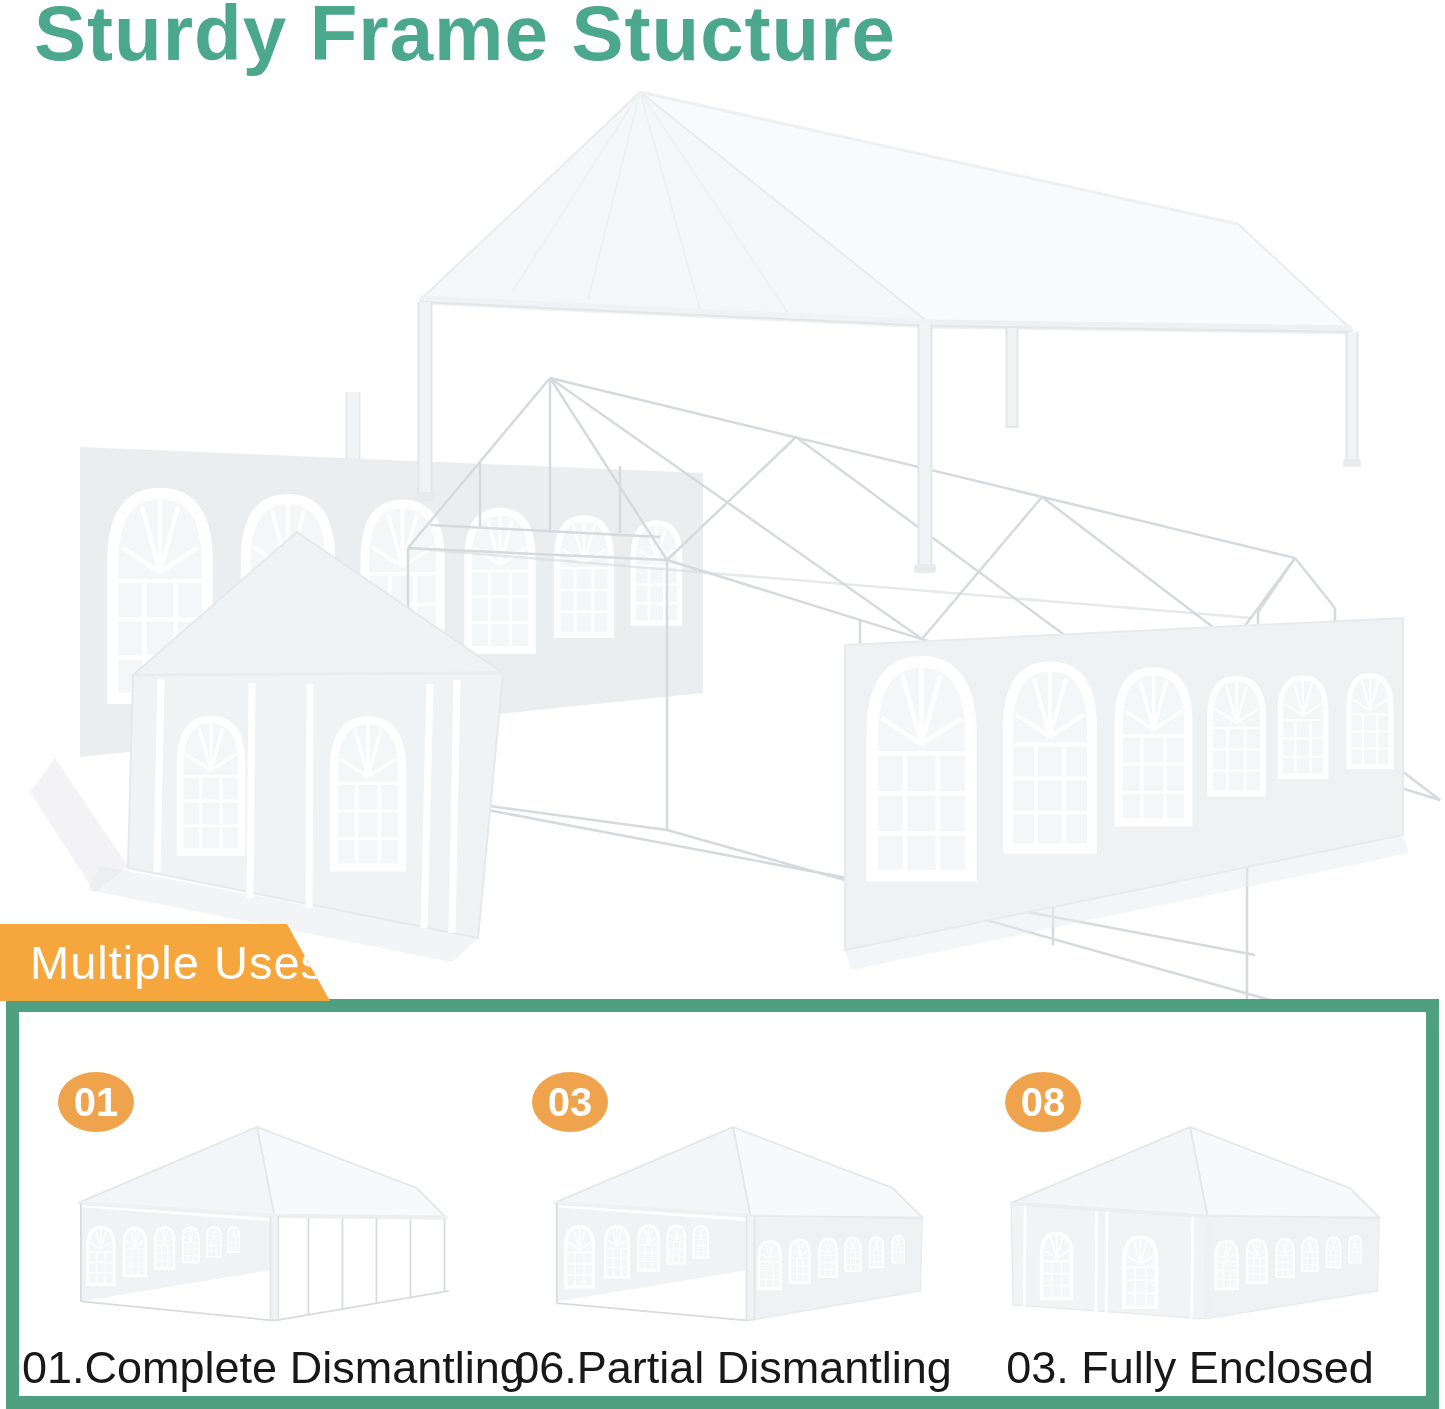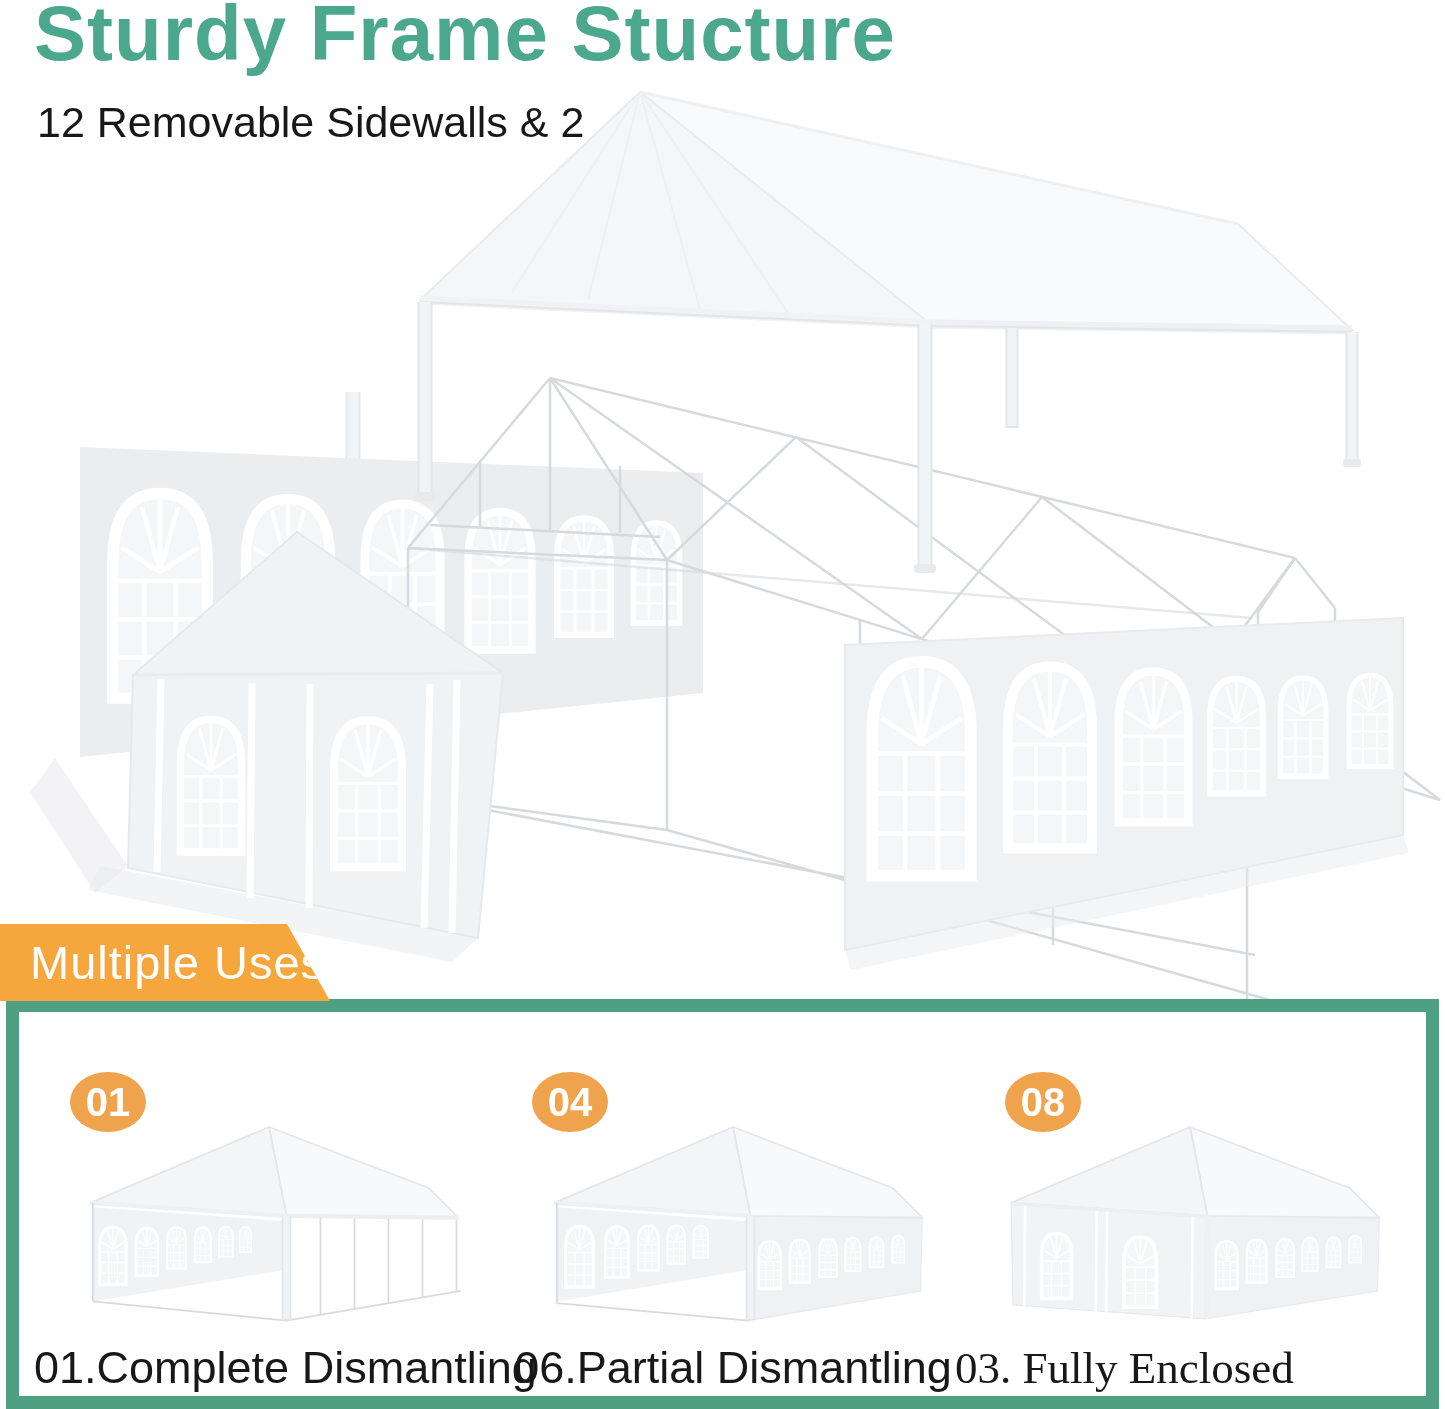--- a/index.html
+++ b/index.html
@@ -21,37 +21,37 @@
           background:#f5a73e;
           clip-path:polygon(0 0,287px 0,330px 100%,0 100%);z-index:6;}
   .banner-label{position:absolute;left:30px;top:0;height:77px;line-height:77px;
           font-size:47px;color:#ffffff;letter-spacing:1px;}
 
   
   .uses-box{position:absolute;left:6px;top:999px;width:1433px;height:410px;
             box-sizing:border-box;border:13px solid #4f9f82;background:#ffffff;z-index:4;}
 
   .use-card{position:absolute;top:1060px;width:470px;height:330px;z-index:5;}
-  .card-1{left:34px;} .card-2{left:498px;} .card-3{left:955px;}
+  .card-1{left:22px;} .card-2{left:498px;} .card-3{left:955px;}
   .badge{position:absolute;top:12px;width:76px;height:60px;border-radius:50%;
          background:#efa34d;color:#ffffff;font-size:40px;font-weight:bold;
          display:flex;align-items:center;justify-content:center;z-index:7;}
   .card-1 .badge{left:36px;} .card-2 .badge{left:34px;} .card-3 .badge{left:50px;}
   .tent-svg{position:absolute;left:0;top:60px;width:470px;height:218px;}
   .use-label{position:absolute;left:0;top:282px;width:470px;text-align:center;
              font-size:45px;color:#181818;white-space:nowrap;}
-  .card-3 .use-label{text-align:left;font-family:Liberation Serif, serif;}
+  .card-3 .use-label{text-align:center;}
 </style>
 </head>
 <body>
 
 <div class="page">
 
   <div class="title">Sturdy Frame Stucture</div>
-  <div class="subtitle"><span>12 Removable Sidewalls &amp; 2</span><br>
+  <div class="subtitle"><br>
   </div>
 
   <svg class="diagram" viewBox="0 0 1445 1005" xmlns="http://www.w3.org/2000/svg">
     <defs>
       <symbol id="aw" viewBox="0 0 100 200">
         <path d="M8,192 L8,72 Q8,10 50,10 Q92,10 92,72 L92,192 Z" fill="#f5f6f8" stroke="#ffffff" stroke-width="10"></path>
         <g stroke="#ffffff" stroke-width="4" fill="none">
           <path d="M10,88 H90 M10,122 H90 M10,156 H90"></path>
           <path d="M36,88 V190 M64,88 V190"></path>
           <path d="M50,80 L16,58 M50,80 L34,22 M50,80 L66,22 M50,80 L84,58 M50,80 V12"></path>
@@ -173,21 +173,21 @@
         <line x1="33" y1="95" x2="33" y2="208"></line>
       </g>
 
       <line x1="255" y1="110" x2="255" y2="230" stroke="#e3e6e8" stroke-width="11"></line>
       <line x1="255" y1="110" x2="255" y2="228" stroke="#f1f3f4" stroke-width="7"></line>
     </svg>
     <div class="use-label">01.Complete Dismantling</div>
   </div>
 
   <div class="use-card card-2">
-    <div class="badge">04</div>
+    <div class="badge">03</div>
     <svg class="tent-svg" viewBox="0 0 470 250" xmlns="http://www.w3.org/2000/svg">
 
       <polygon points="33,100 252,116 252,172 33,208" fill="#f1f2f4"></polygon>
       <use href="#aw" x="40" y="110" width="38" height="93"></use>
       <use href="#aw" x="86" y="112" width="32" height="78"></use>
       <use href="#aw" x="124" y="114" width="28" height="65"></use>
       <use href="#aw" x="158" y="115" width="24" height="55"></use>
       <use href="#aw" x="188" y="116" width="20" height="47"></use>
 
       <polygon points="235,8 418,78 452,112 255,110" fill="#f8f9fa" stroke="#e4e7e9" stroke-width="2"></polygon>

